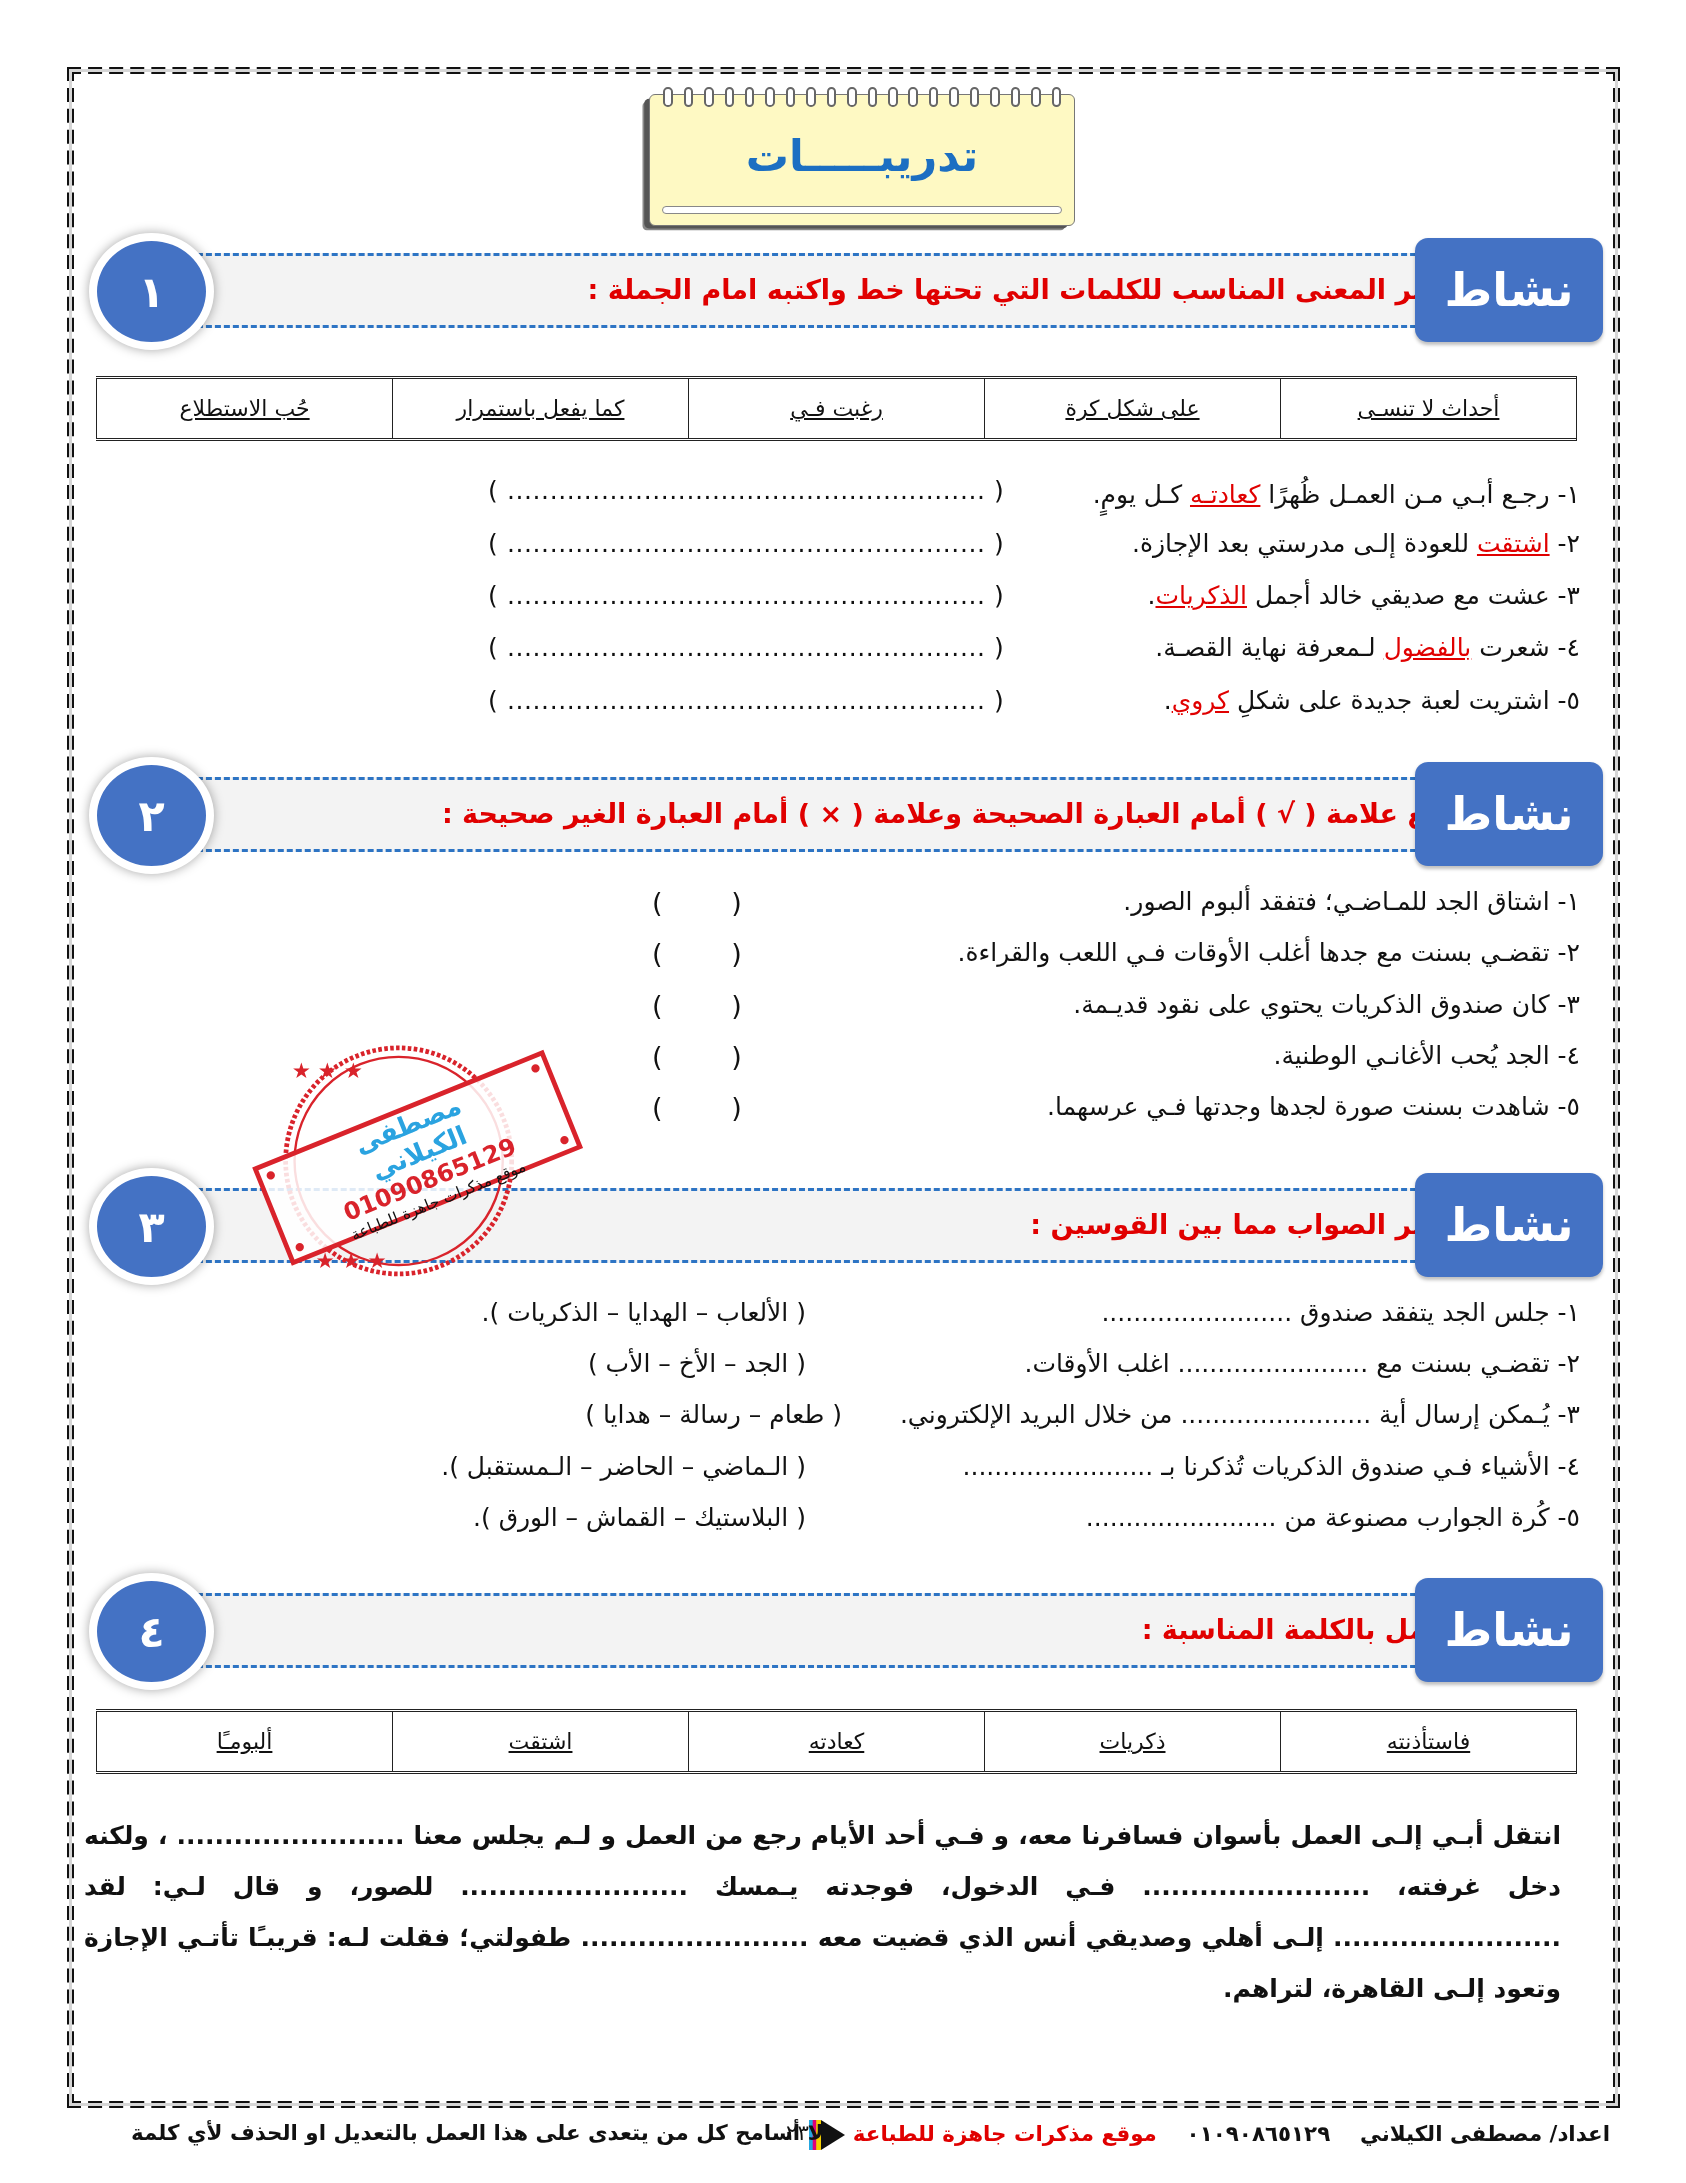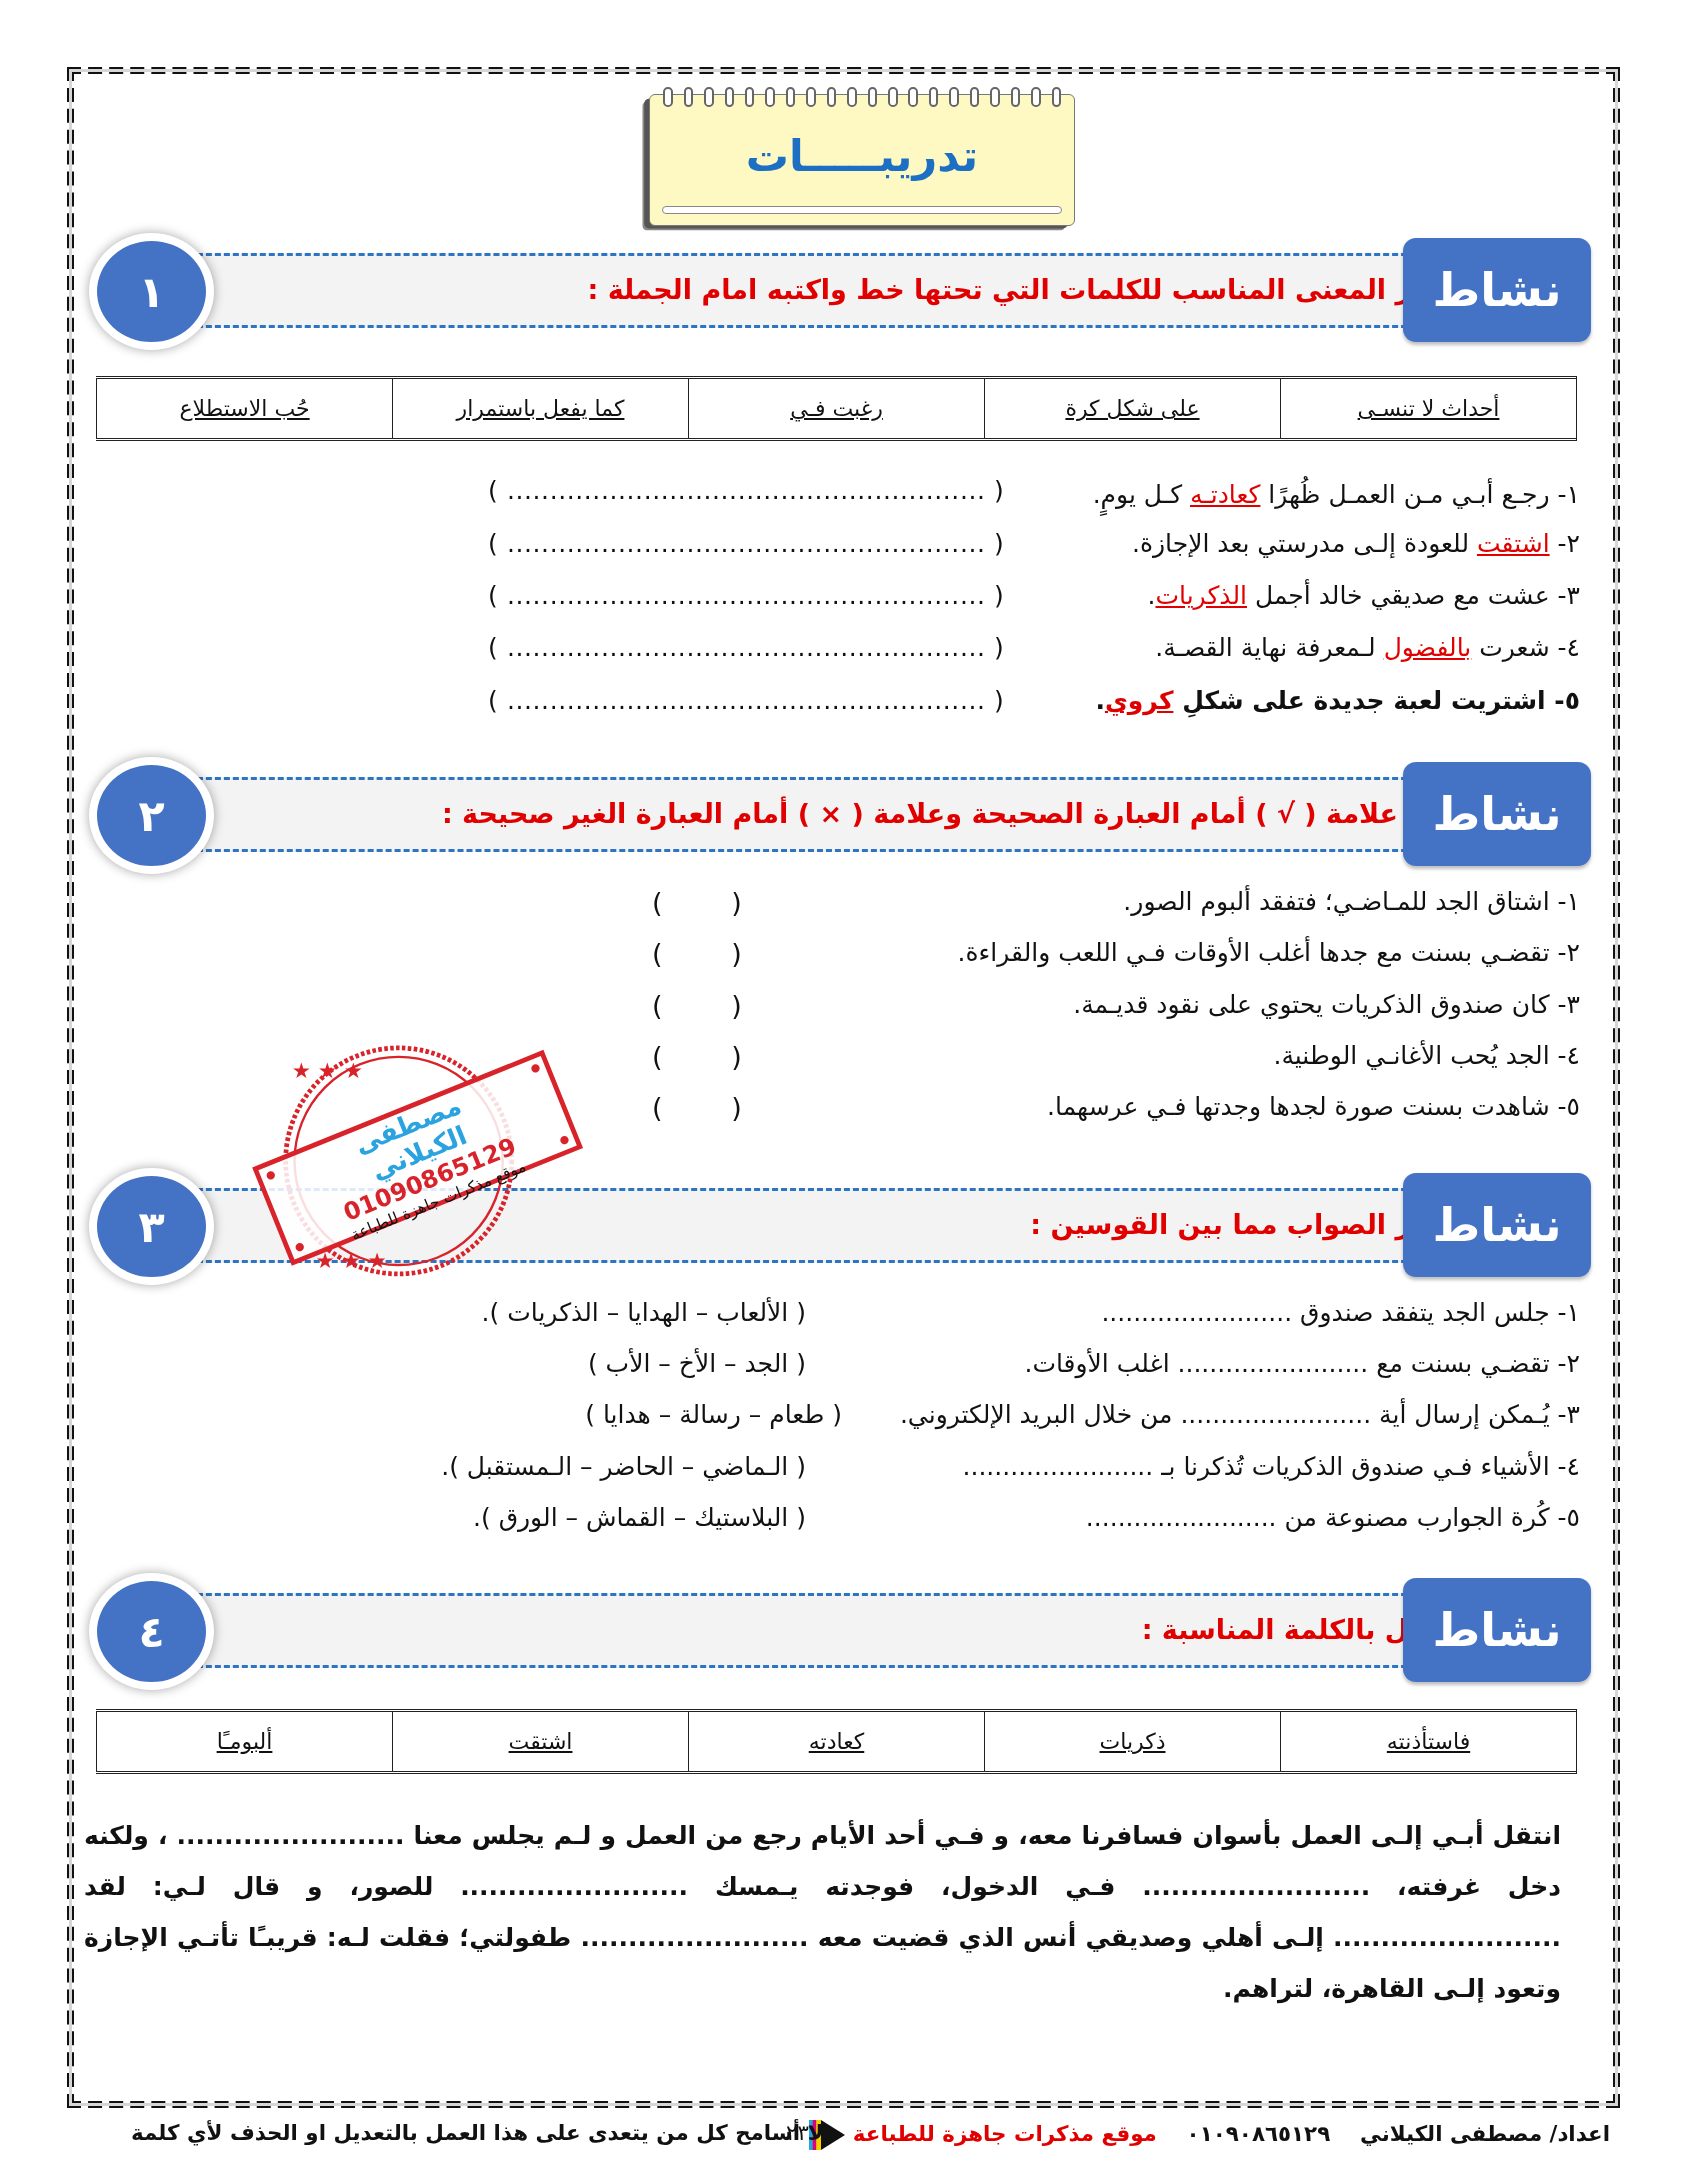--- a/index.html
+++ b/index.html
@@ -34,21 +34,21 @@
   .section-header { position: absolute; left: 89px; width: 1518px; height: 119px; }
   .section-header .band {
     position: absolute; left: 54px; right: 137px; top: 21.4px; height: 75px;
     background: #f3f3f3; border-top: 3.6px dashed #2d74c4; border-bottom: 3.6px dashed #2d74c4;
   }
   .section-header .instruction {
     position: absolute; right: 155px; top: 42px; left: 155px;
     font-weight: bold; font-size: 27px; color: #e00000; text-align: right; white-space: nowrap;
   }
   .section-header .label-box {
-    position: absolute; right: 16px; top: 6px; width: 188px; height: 104px;
+    position: absolute; right: 4px; top: 6px; width: 188px; height: 104px;
     background: #4472c4; border-radius: 13px; color: #fff;
     font-weight: bold; font-size: 46px; display: flex; align-items: center; justify-content: center;
     box-shadow: 0 2.4px 3.6px rgba(0,0,0,.25);
   }
   .section-header .num-circle {
     position: absolute; left: 0; top: 1.2px; width: 125px; height: 117px; border-radius: 50%;
     background: #4472c4; border: 8.3px solid #fff;
     box-shadow: 0 0 10.7px rgba(0,0,0,.35);
     color: #fff; font-weight: bold; font-size: 43px; display: flex; align-items: center; justify-content: center;
   }
@@ -135,21 +135,21 @@
 
 <div class="q-line" style="right:107px; top:529px;"><span>٢- </span><span class="hl">اشتقت</span><span> للعودة إلـى مدرستي بعد الإجازة.</span></div>
 <div class="blank-bracket" style="left:488px; top:529px;">( ........................................................ )</div>
 
 <div class="q-line" style="right:107px; top:581px;"><span>٣- عشت مع صديقي خالد أجمل </span><span class="hl">الذكريات</span><span>.</span></div>
 <div class="blank-bracket" style="left:488px; top:581px;">( ........................................................ )</div>
 
 <div class="q-line" style="right:107px; top:633px;"><span>٤- شعرت </span><span class="hl">بالفضول</span><span> لـمعرفة نهاية القصـة.</span></div>
 <div class="blank-bracket" style="left:488px; top:633px;">( ........................................................ )</div>
 
-<div class="q-line" style="right:107px; top:686px;font-weight:bold;"><span>٥- اشتريت لعبة جديدة على شكلِ </span><span class="hl">كروي</span><span>.</span></div>
+<div class="q-line" style="right:107px; top:686px;"><span>٥- اشتريت لعبة جديدة على شكلِ </span><span class="hl">كروي</span><span>.</span></div>
 <div class="blank-bracket" style="left:488px; top:686px;">( ........................................................ )</div>
 
 <div class="section-header" style="top:756px;">
   <div class="band"></div>
   <div class="instruction">ضع علامة ( √ ) أمام العبارة الصحيحة وعلامة ( × ) أمام العبارة الغير صحيحة :</div>
   <div class="label-box">نشاط</div>
   <div class="num-circle">٢</div>
 </div>
 
 <div class="q-line" style="right:107px; top:887px;">١- اشتاق الجد للمـاضـي؛ فتفقد ألبوم الصور.</div>

